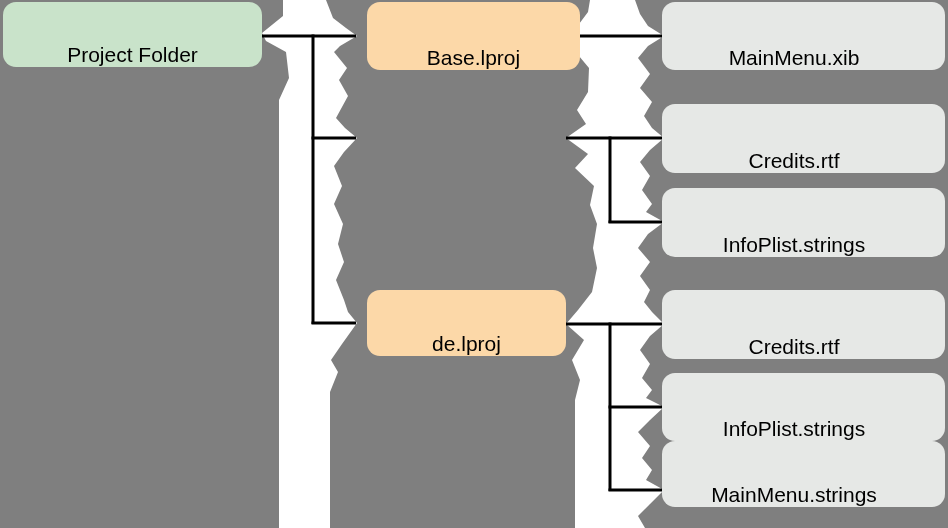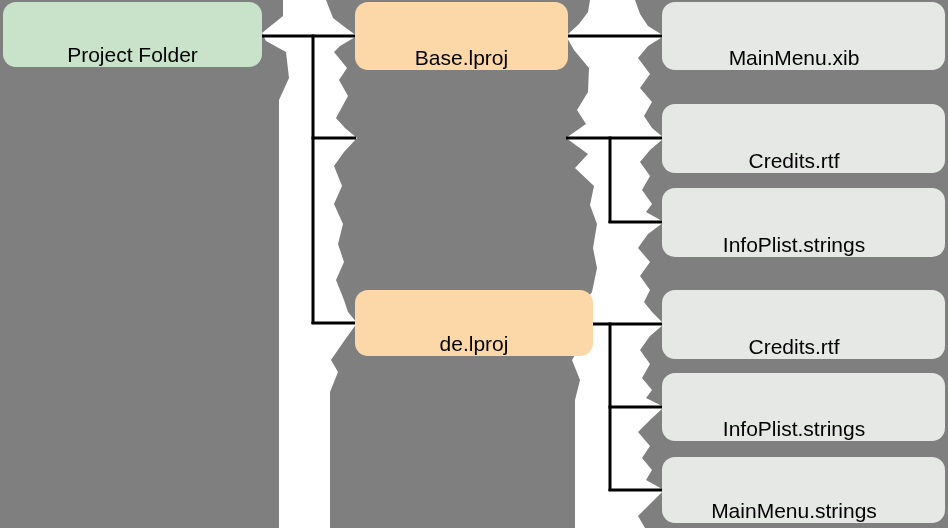--- a/index.html
+++ b/index.html
@@ -10,21 +10,21 @@
   }
   .stage svg{position:absolute;left:0;top:0;}
   .node{
     position:absolute;
     display:flex;align-items:flex-end;justify-content:center;
     border-radius:13px;
     font-size:21px;color:#000;
     z-index:2;
   }
   .root-node{background:#c9e3ca;}
-  .folder-node{background:#fcd8a8;}
+  .folder-node{background:#fcd8a8;margin-left:12px;}
   .file-node{background:#e6e8e6;padding-right:19px;box-sizing:border-box;}
 </style>
 </head>
 <body>
 
 <div class="stage">
 
   <svg width="948" height="528" viewBox="0 0 948 528">
 
     <polygon fill="#7f7f7f" points="0,0 283,0 283,16 262,33 266,41 286,52 289,78 279,100 279,528 0,528"></polygon>
@@ -56,36 +56,36 @@
     </g>
   </svg>
 
   <div class="node root-node" style="left:3px;top:2px;width:259px;height:65px;">
     <span>Project Folder</span>
   </div>
 
   <div class="node folder-node" style="left:355px;top:2px;width:213px;height:68px;">
     <span>Base.lproj</span>
   </div>
-  <div class="node folder-node" style="left:355px;top:290px;width:238px;height:66px;">
+  <div class="node folder-node" style="left:355px;top:290px;width:199px;height:66px;">
     <span>de.lproj</span>
   </div>
 
   <div class="node file-node" style="left:662px;top:2px;width:283px;height:68px;">
     <span>MainMenu.xib</span>
   </div>
   <div class="node file-node" style="left:662px;top:104px;width:283px;height:69px;">
     <span>Credits.rtf</span>
   </div>
   <div class="node file-node" style="left:662px;top:188px;width:283px;height:69px;">
     <span>InfoPlist.strings</span>
   </div>
   <div class="node file-node" style="left:662px;top:290px;width:283px;height:69px;">
     <span>Credits.rtf</span>
   </div>
   <div class="node file-node" style="left:662px;top:373px;width:283px;height:68px;">
     <span>InfoPlist.strings</span>
   </div>
-  <div class="node file-node" style="left:662px;top:457px;width:283px;height:66px;">
+  <div class="node file-node" style="left:662px;top:441px;width:283px;height:66px;">
     <span>MainMenu.strings</span>
   </div>
 
 </div>
 
 </body></html>

